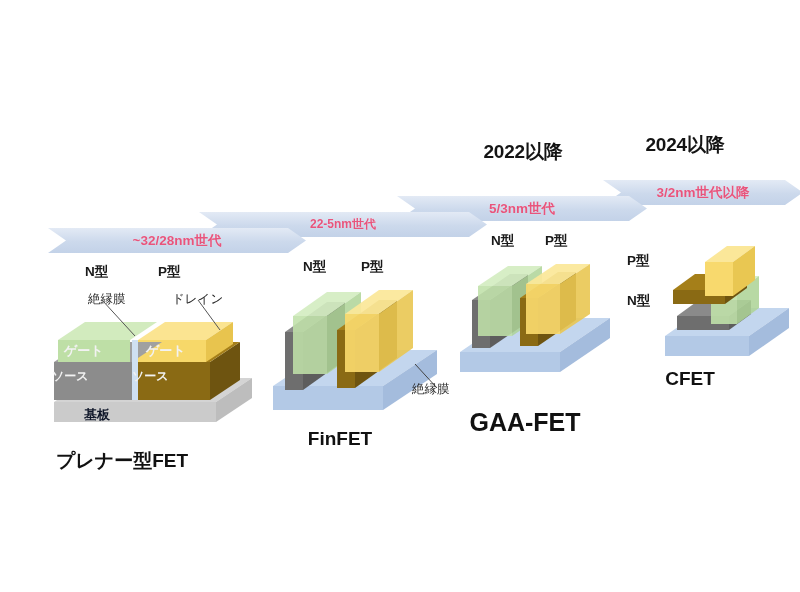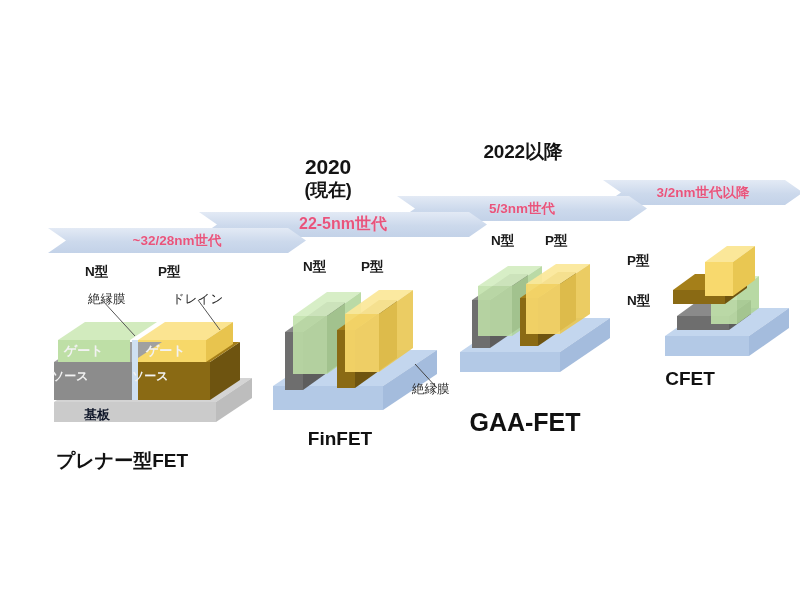--- a/index.html
+++ b/index.html
@@ -81,40 +81,39 @@
   .struct-text.light { color: #f2f2f2; }
   .struct-text.dark  { color: #0f172a; }
 
   svg { display: block; overflow: visible; }
 </style>
 </head>
 <body>
 
 <div id="canvas">
 
-  <div class="year-heading" style="left:283px; top:155px; width:90px; font-size:21px;">
-    <div>2020</div>
-    <div style="font-size:18px;">(現在)</div>
-  </div>
 
   <div class="year-heading" style="left:463px; top:141px; width:120px; font-size:19px;">
     <div>2022以降</div>
   </div>
 
+  <div class="year-heading" style="left:625px; top:134px; width:120px; font-size:19px;">
+    <div>2024以降</div>
+  </div>
 
   <div class="banner" style="left:603px; top:180px; width:200px; height:25px;">
     <span class="banner-label" style="font-size:13.5px;">3/2nm世代以降</span>
   </div>
 
   <div class="banner" style="left:397px; top:196px; width:250px; height:25px;">
     <span class="banner-label" style="font-size:13.5px;">5/3nm世代</span>
   </div>
 
   <div class="banner" style="left:199px; top:212px; width:288px; height:25px;">
-    <span class="banner-label" style="font-size:16px;">22-5nm世代</span>
+    <span class="banner-label" style="font-size:12px;">22-5nm世代</span>
   </div>
 
   <div class="banner" style="left:48px; top:228px; width:258px; height:25px;">
     <span class="banner-label" style="font-size:13.5px;">~32/28nm世代</span>
   </div>
 
   <div class="anno" style="left:85px; top:263px; font-size:13.5px;">N型</div>
   <div class="anno" style="left:158px; top:263px; font-size:13.5px;">P型</div>
 
   <div class="anno thin" style="left:88px; top:291px; font-size:12.5px;">絶縁膜</div>

